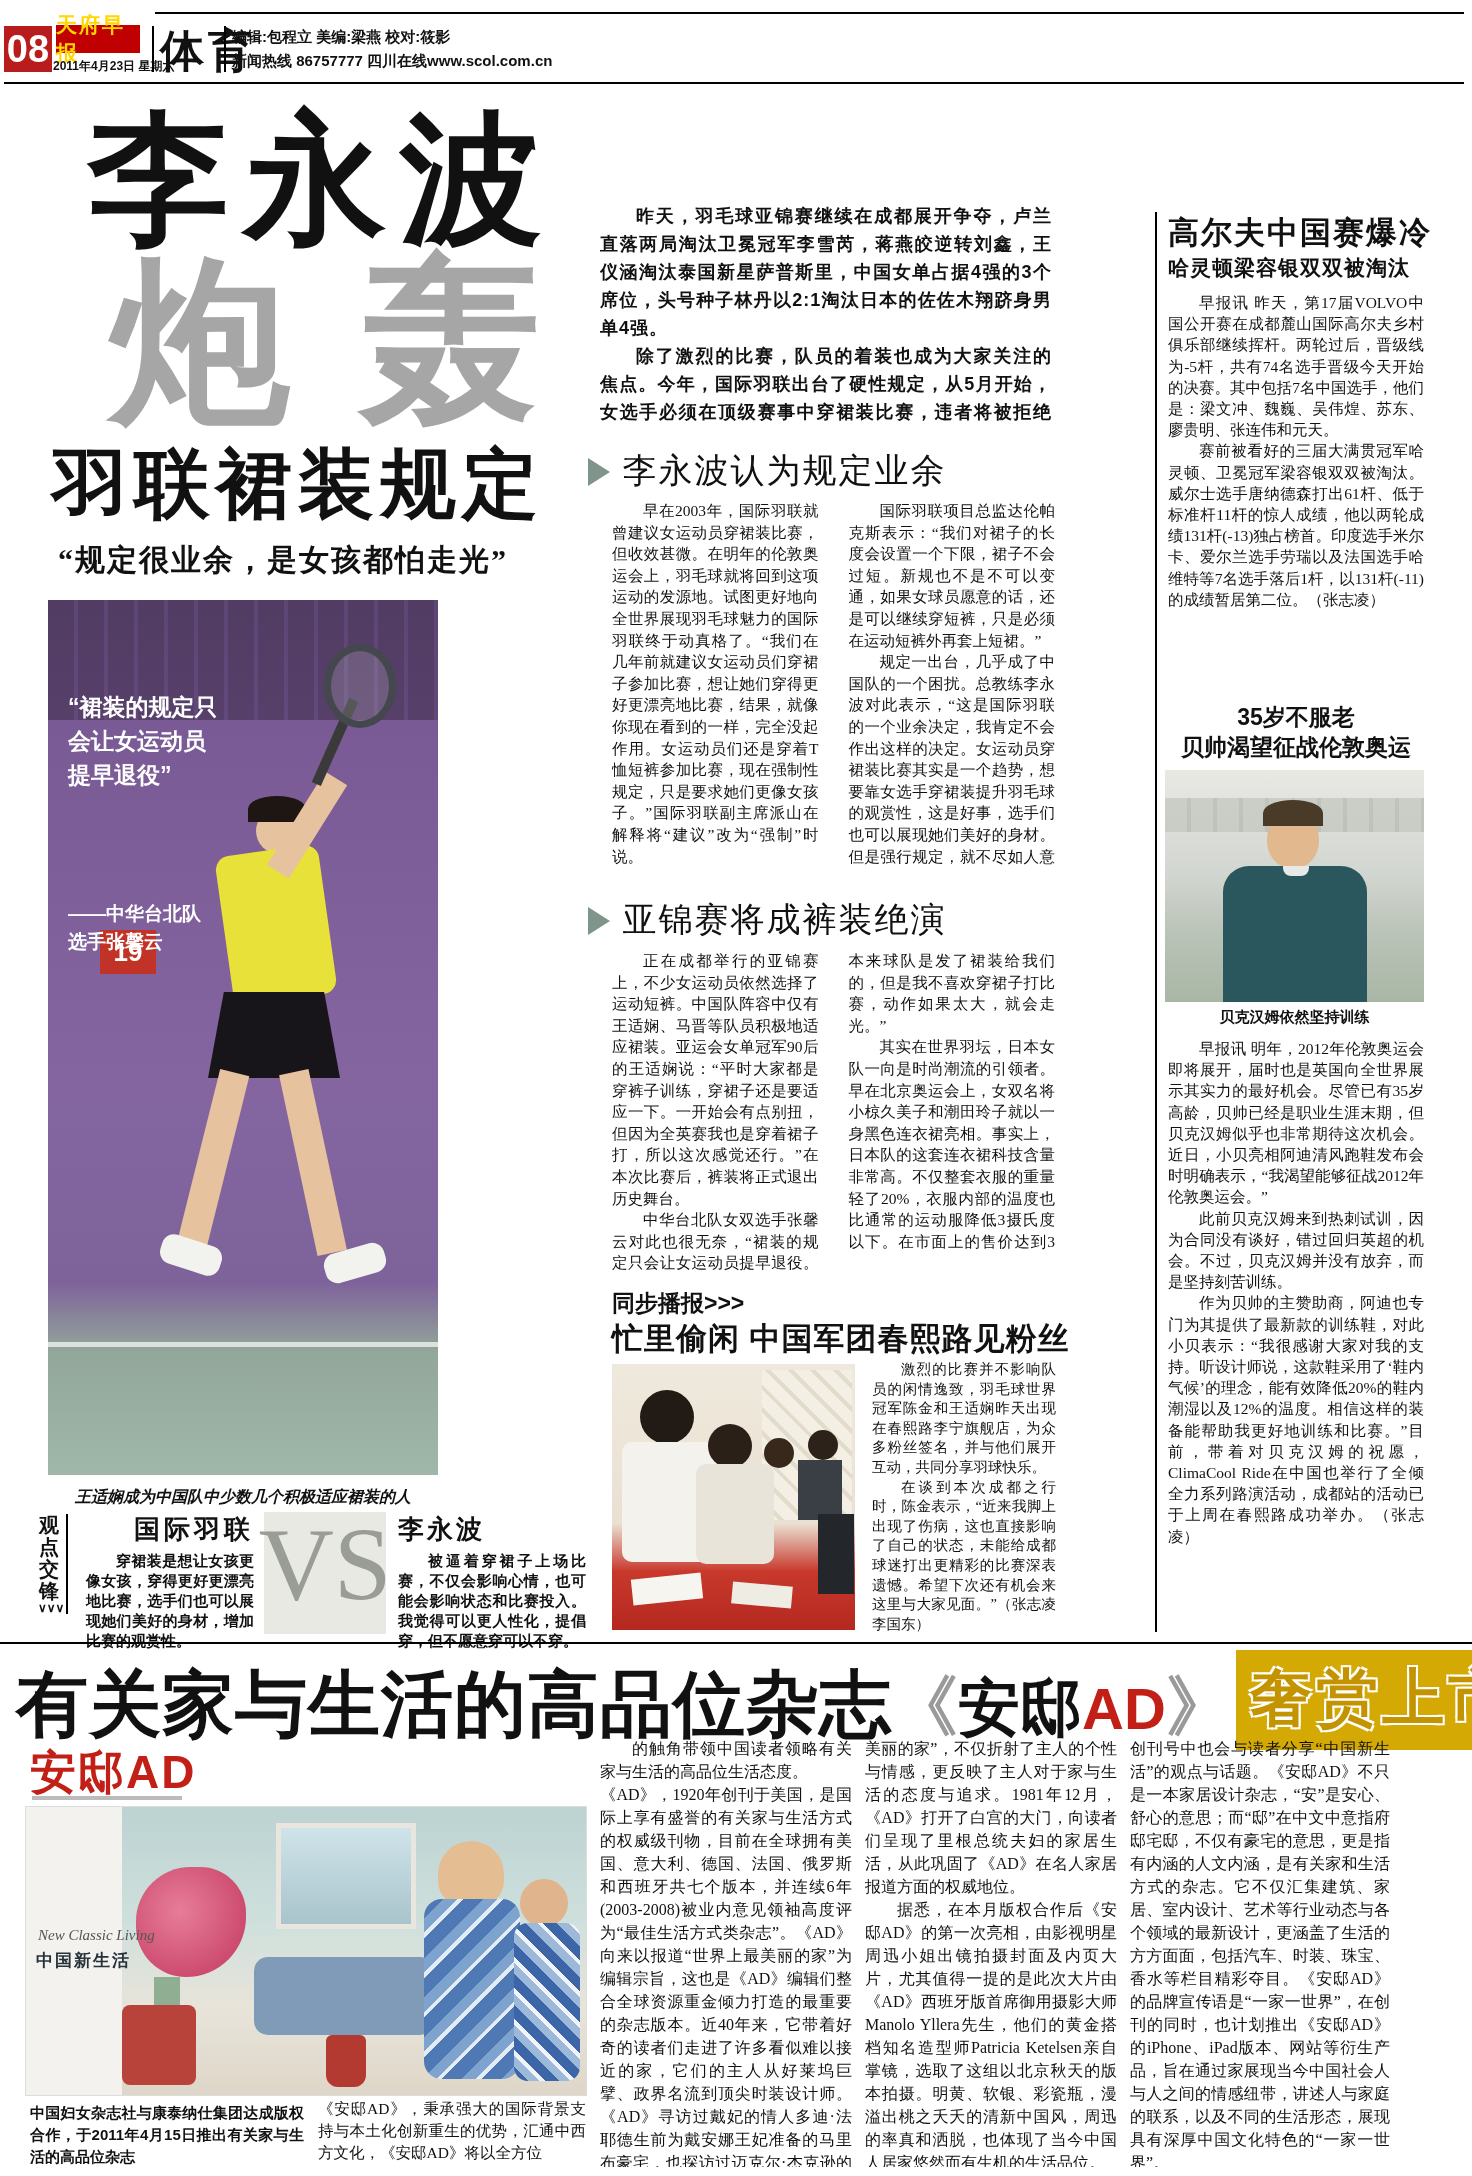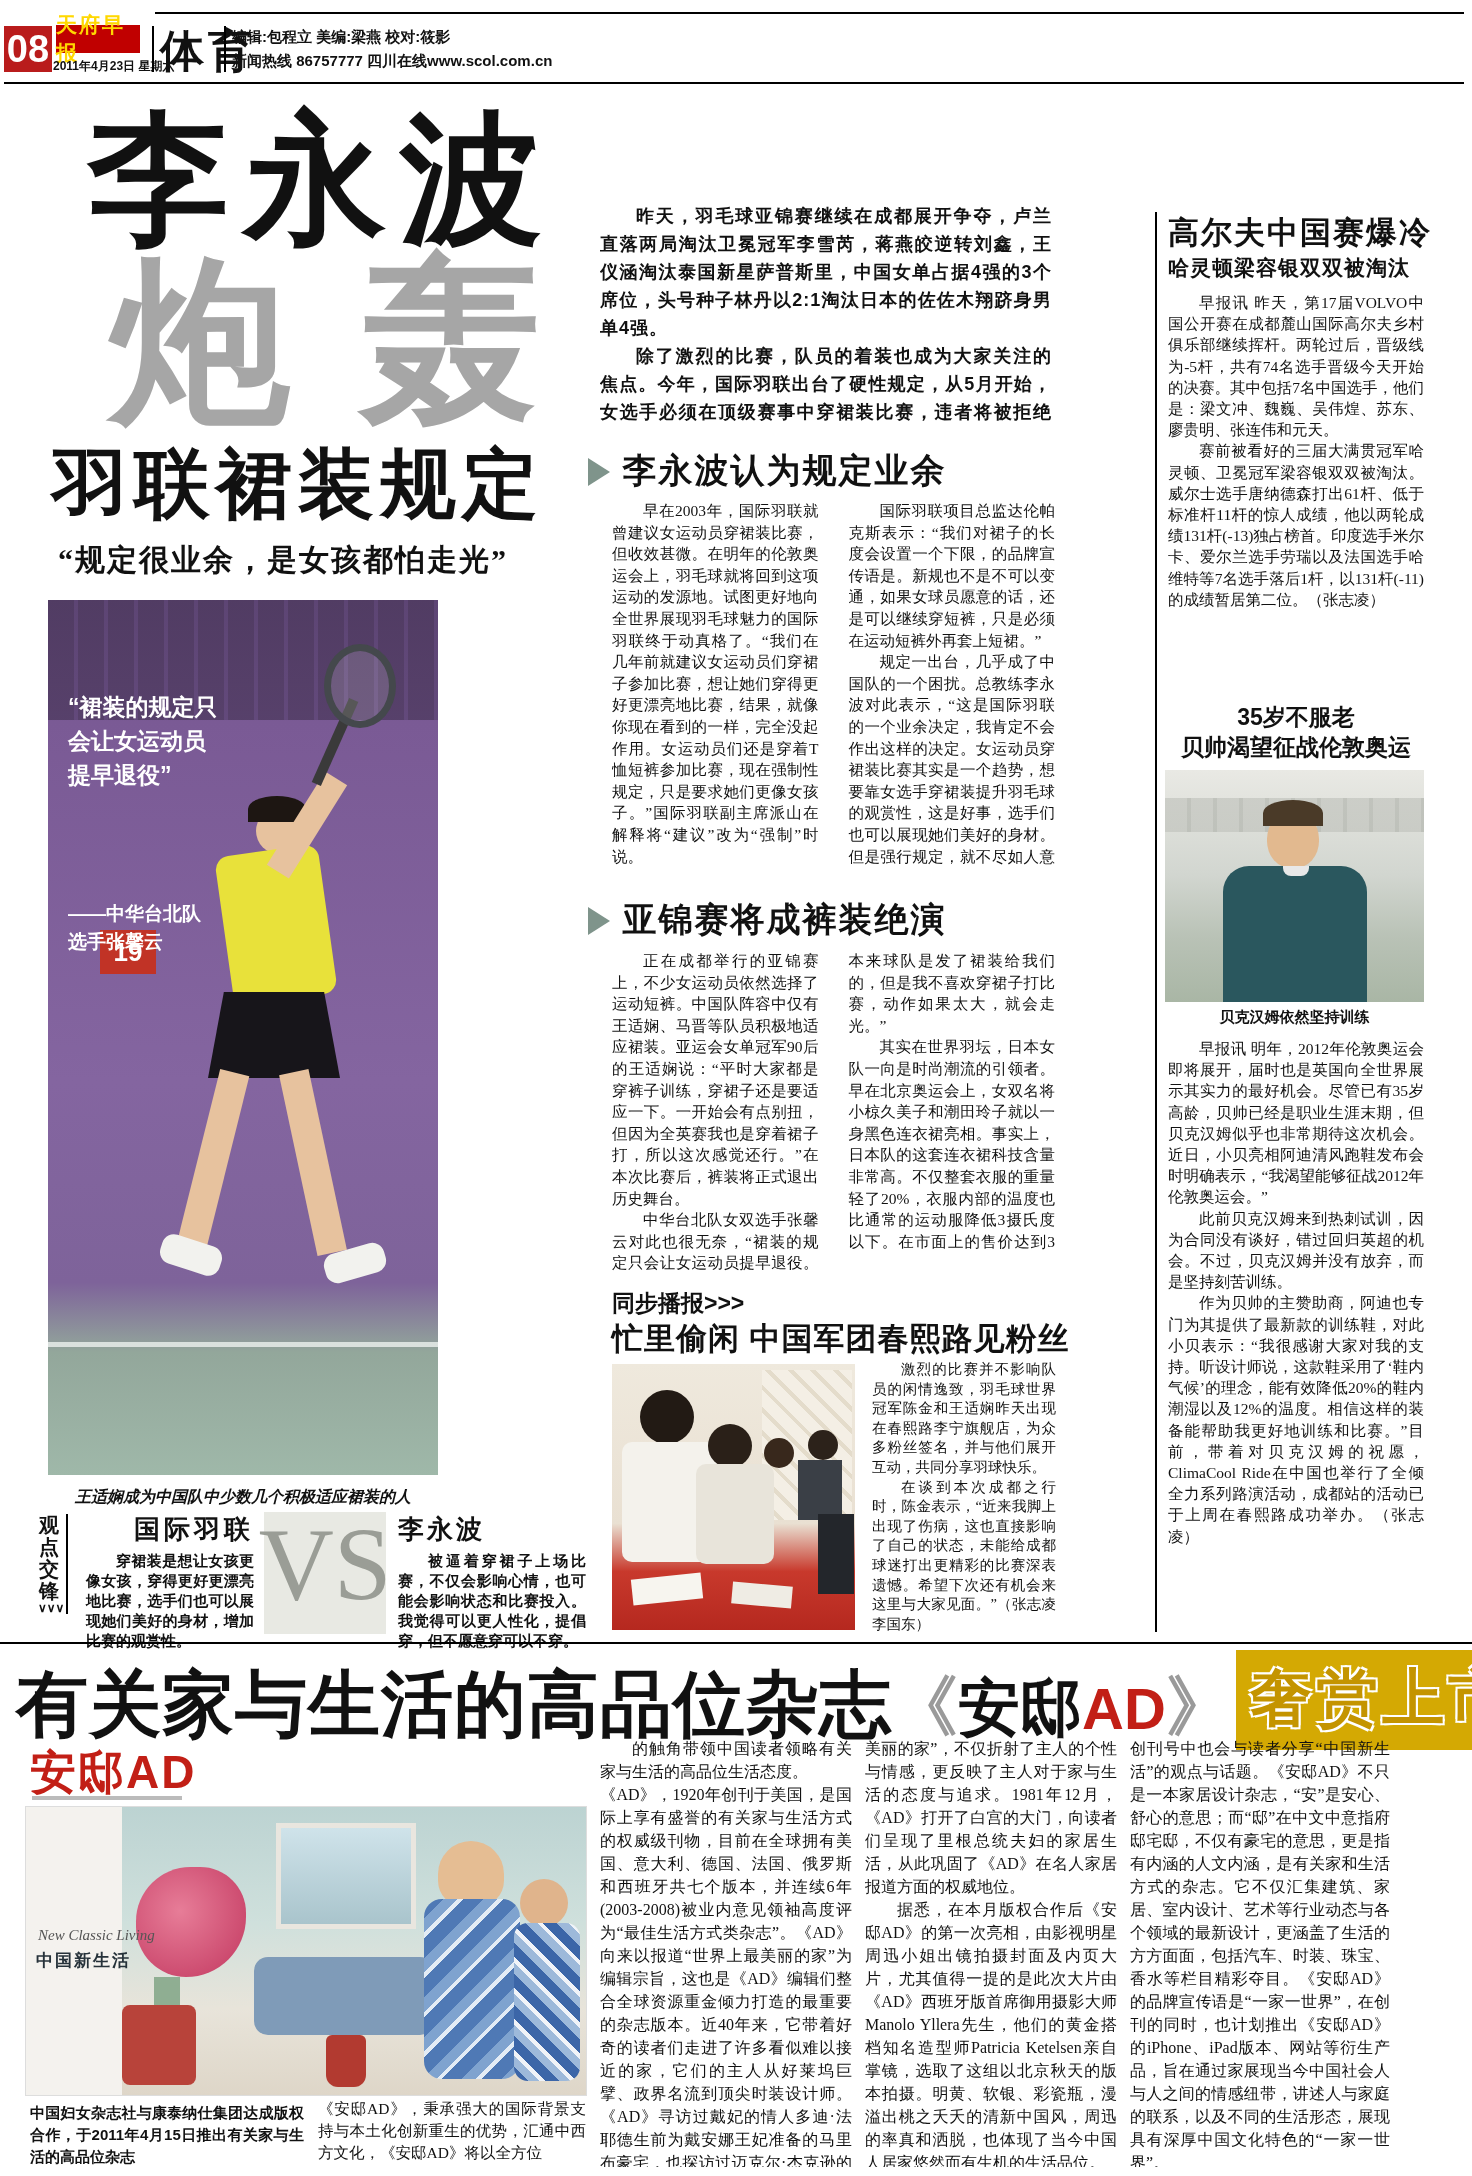--- a/index.html
+++ b/index.html
@@ -10,21 +10,21 @@
   .ser{font-family:"Liberation Serif","DejaVu Serif",serif;}
   .jus{text-align:justify;}
   .clip{overflow:hidden;}
   p{margin:0;text-indent:2em;}
   .rule{background:#000;}
   
   .pagebox{background:#b91c1c;color:#fff;font-weight:bold;display:flex;align-items:center;justify-content:center;text-align:center;}
   .brandbox{background:#c00000;color:#ffd800;font-weight:bold;display:flex;align-items:center;justify-content:center;letter-spacing:2px;}
   
   .tri{width:0;height:0;border-left:22px solid #7f948b;border-top:14px solid transparent;border-bottom:14px solid transparent;display:inline-block;}
-  .stitle{font-size:34px;font-weight:bold;letter-spacing:2px;}
+  .stitle{font-size:34px;font-weight:normal;letter-spacing:2px;}
   .body16{font-size:15.5px;line-height:21.6px;}
   .cols2{column-count:2;column-gap:30px;}
   
   .vslab{font-size:20px;font-weight:bold;line-height:22px;width:22px;border-right:2px solid #000000;padding-right:6px;text-align:center;}
   .vsbig{font-family:"Liberation Serif",serif;font-size:104px;color:#9a9d96;line-height:1;}
   
   .cap{font-family:"Liberation Serif","DejaVu Serif",serif;font-style:italic;font-weight:bold;}
   .gold{background:#d4a903;color:#c49400;text-shadow:-2px -2px 0 #fff,2px -2px 0 #fff,-2px 2px 0 #fff,2px 2px 0 #fff;}
 </style>
 </head>
@@ -92,21 +92,21 @@
   <p>昨天，羽毛球亚锦赛继续在成都展开争夺，卢兰直落两局淘汰卫冕冠军李雪芮，蒋燕皎逆转刘鑫，王仪涵淘汰泰国新星萨普斯里，中国女单占据4强的3个席位，头号种子林丹以2:1淘汰日本的佐佐木翔跻身男单4强。</p>
   <p>除了激烈的比赛，队员的着装也成为大家关注的焦点。今年，国际羽联出台了硬性规定，从5月开始，女选手必须在顶级赛事中穿裙装比赛，违者将被拒绝上场，还要罚款250美元。正在成都举行的亚锦赛，成为女运动员们最后享受裤装的机会。</p>
 </div>
 
 <div class="abs" style="left:588px;top:448px;">
   <span class="tri"></span>
   <span class="stitle" style="vertical-align:4px;margin-left:8px;">李永波认为规定业余</span>
 </div>
 <div class="abs ser jus cols2 clip body16" style="left:612px;top:500px;width:443px;height:380px;">
   <p>早在2003年，国际羽联就曾建议女运动员穿裙装比赛，但收效甚微。在明年的伦敦奥运会上，羽毛球就将回到这项运动的发源地。试图更好地向全世界展现羽毛球魅力的国际羽联终于动真格了。“我们在几年前就建议女运动员们穿裙子参加比赛，想让她们穿得更好更漂亮地比赛，结果，就像你现在看到的一样，完全没起作用。女运动员们还是穿着T恤短裤参加比赛，现在强制性规定，只是要求她们更像女孩子。”国际羽联副主席派山在解释将“建议”改为“强制”时说。</p>
-  <p>国际羽联项目总监达伦帕克斯表示：“我们对裙子的长度会设置一个下限，的品牌宣传语是。新规也不是不可以变通，如果女球员愿意的话，还是可以继续穿短裤，只是必须在运动短裤外再套上短裙。”</p>
+  <p>国际羽联项目总监达伦帕克斯表示：“我们对裙子的长度会设置一个下限，裙子不会过短。新规也不是不可以变通，如果女球员愿意的话，还是可以继续穿短裤，只是必须在运动短裤外再套上短裙。”</p>
   <p>规定一出台，几乎成了中国队的一个困扰。总教练李永波对此表示，“这是国际羽联的一个业余决定，我肯定不会作出这样的决定。女运动员穿裙装比赛其实是一个趋势，想要靠女选手穿裙装提升羽毛球的观赏性，这是好事，选手们也可以展现她们美好的身材。但是强行规定，就不尽如人意了。”此外很多人也担心强制穿裙子可能会引起运动员的反感，毕竟只要是女孩都怕走光。</p>
 </div>
 
 <div class="abs" style="left:588px;top:897px;">
   <span class="tri"></span>
   <span class="stitle" style="vertical-align:4px;margin-left:8px;">亚锦赛将成裤装绝演</span>
 </div>
 <div class="abs ser jus cols2 clip body16" style="left:612px;top:950px;width:443px;height:332px;">
   <p>正在成都举行的亚锦赛上，不少女运动员依然选择了运动短裤。中国队阵容中仅有王适娴、马晋等队员积极地适应裙装。亚运会女单冠军90后的王适娴说：“平时大家都是穿裤子训练，穿裙子还是要适应一下。一开始会有点别扭，但因为全英赛我也是穿着裙子打，所以这次感觉还行。”在本次比赛后，裤装将正式退出历史舞台。</p>
   <p>中华台北队女双选手张馨云对此也很无奈，“裙装的规定只会让女运动员提早退役。本来球队是发了裙装给我们的，但是我不喜欢穿裙子打比赛，动作如果太大，就会走光。”</p>

